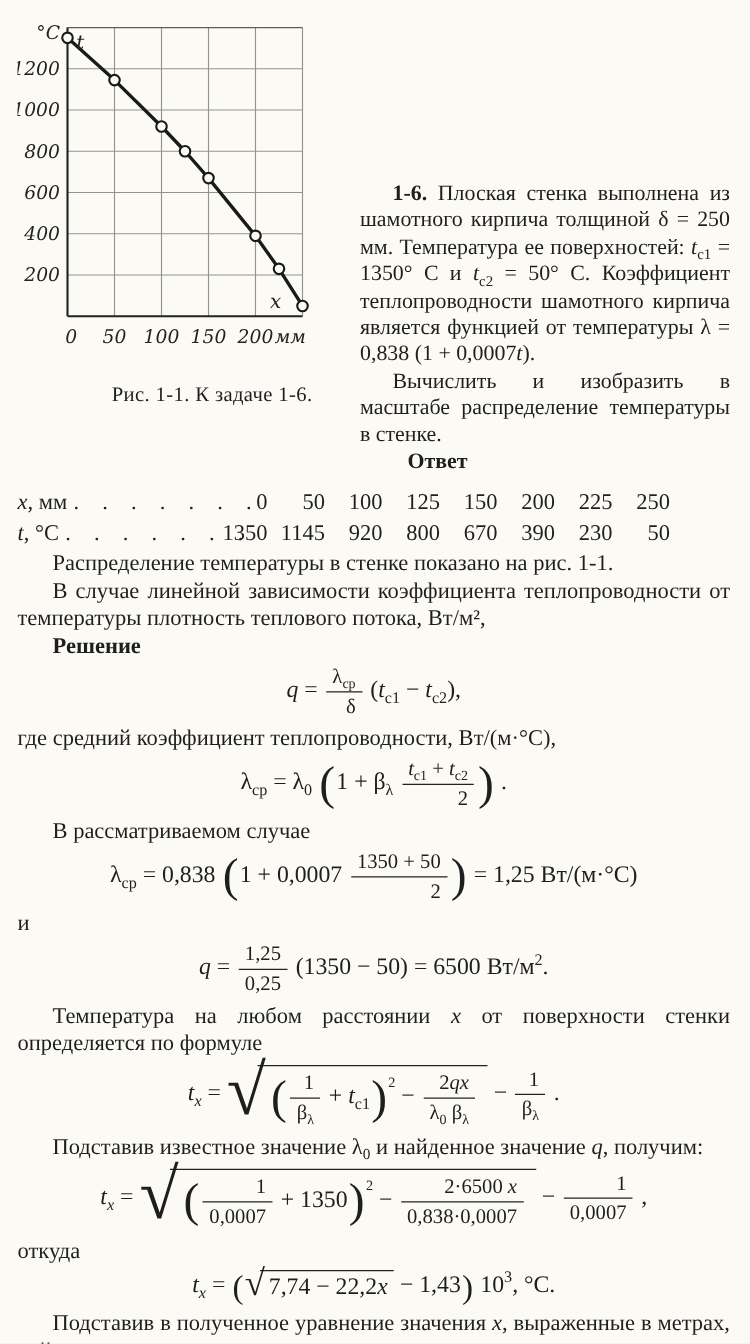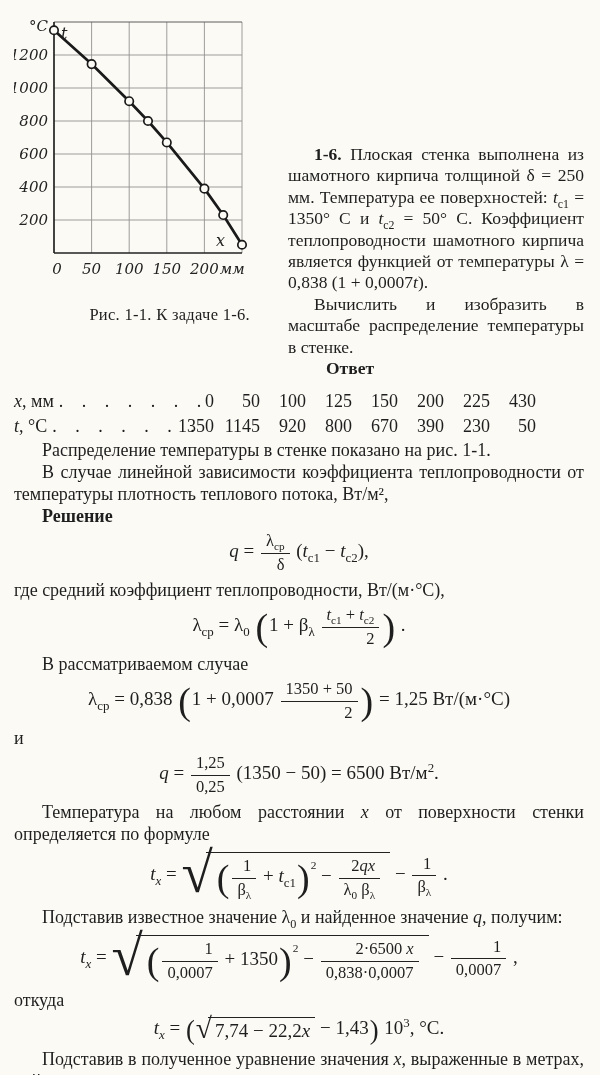--- a/index.html
+++ b/index.html
@@ -102,21 +102,21 @@
   <div class="answer-table">
     <div class="trow">
       <span class="tlabel"><i>x</i>, мм<span class="dots">. . . . . . .</span></span>
       <span class="tcell">0</span>
       <span class="tcell">50</span>
       <span class="tcell">100</span>
       <span class="tcell">125</span>
       <span class="tcell">150</span>
       <span class="tcell">200</span>
       <span class="tcell">225</span>
-      <span class="tcell">430</span>
+      <span class="tcell">250</span>
     </div>
     <div class="trow">
       <span class="tlabel"><i>t</i>, °С<span class="dots">. . . . . . .</span></span>
       <span class="tcell">1350</span>
       <span class="tcell">1145</span>
       <span class="tcell">920</span>
       <span class="tcell">800</span>
       <span class="tcell">670</span>
       <span class="tcell">390</span>
       <span class="tcell">230</span>

